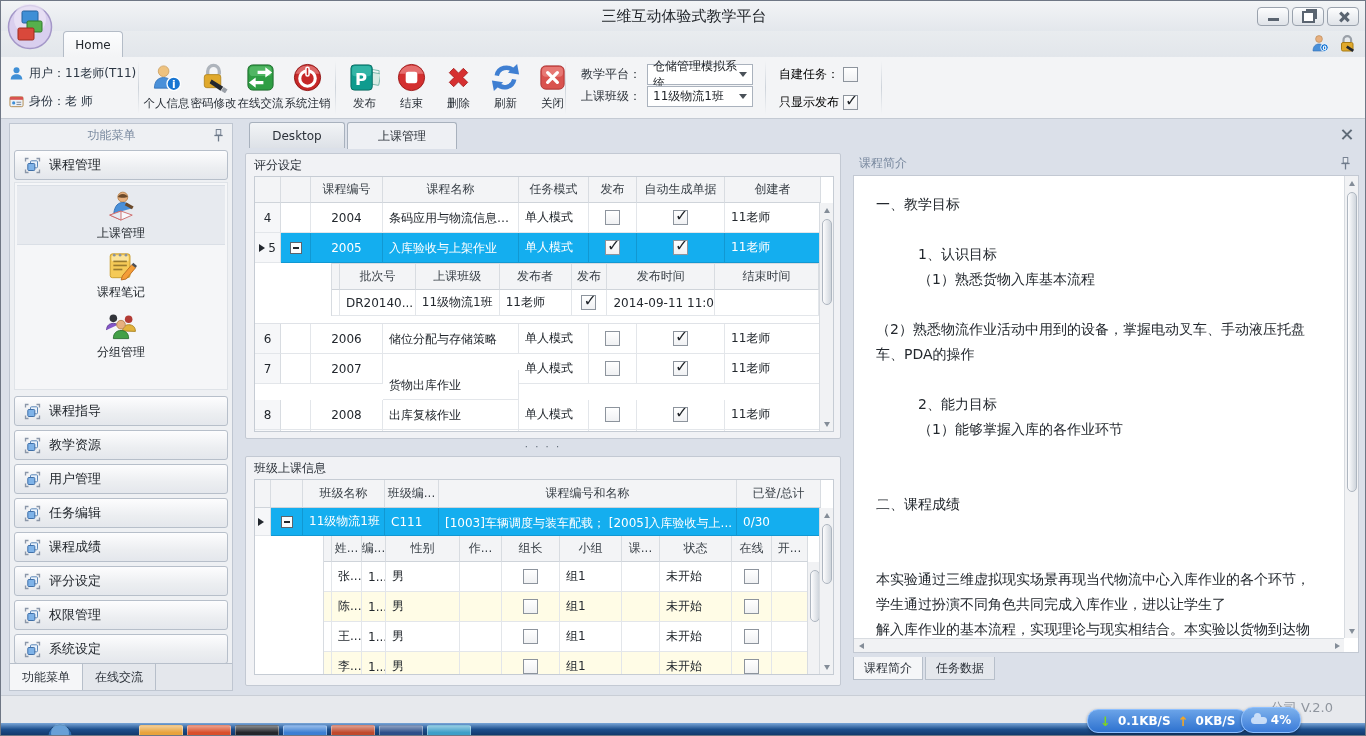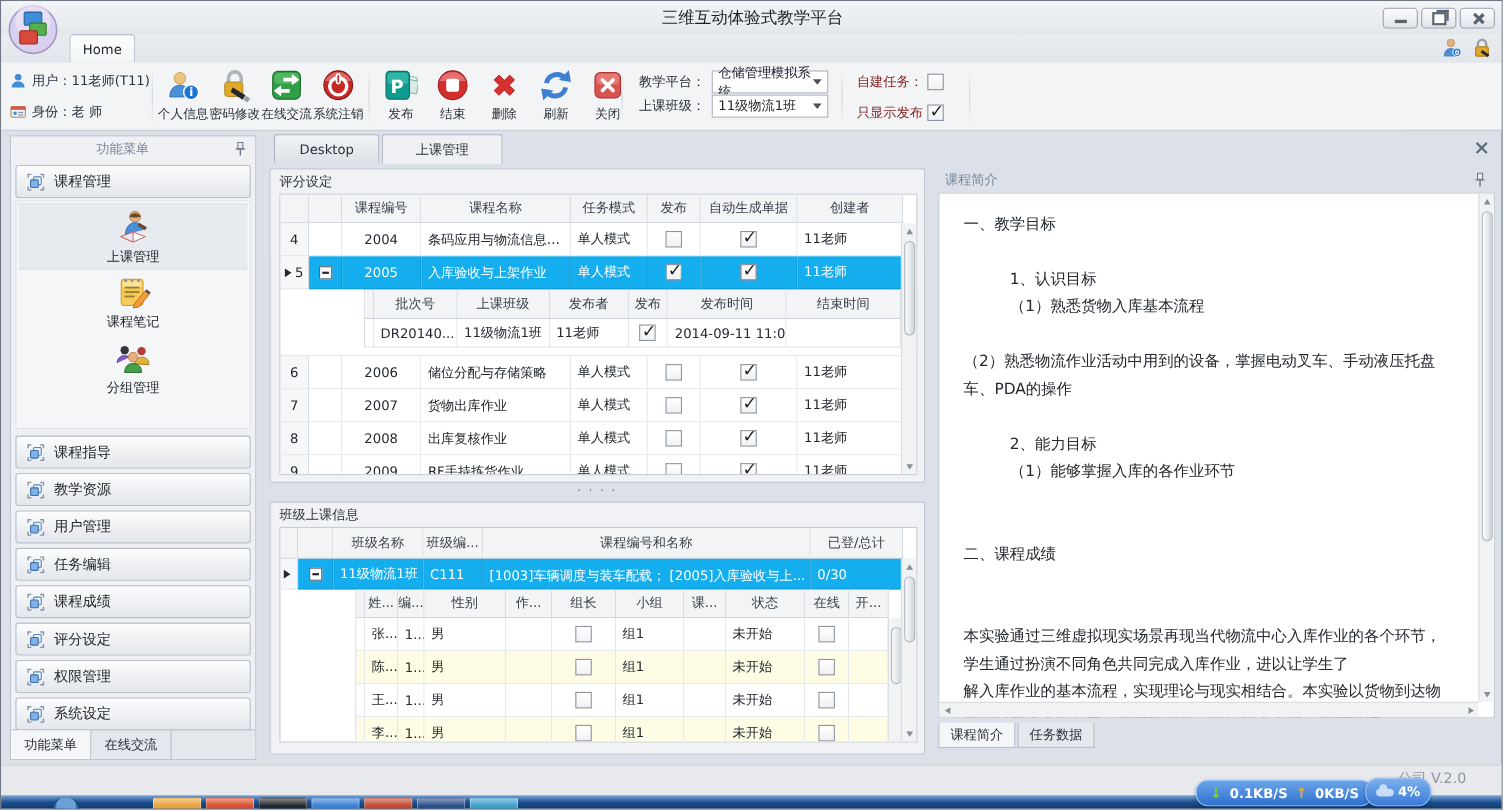--- a/index.html
+++ b/index.html
@@ -31,21 +31,21 @@
   .uline .icon{width:15px;height:15px;}
   .rgroup{position:absolute;top:2px;display:flex;}
   .rbtn{width:47px;height:58px;display:flex;flex-direction:column;align-items:center;justify-content:flex-start;border-radius:3px;cursor:default;}
   .rbtn .icon{width:31px;height:31px;margin-top:3px;}
   .rlabel{font-size:11.5px;color:#2a3038;margin-top:3px;white-space:nowrap;}
   .fieldrow{position:absolute;display:flex;align-items:center;font-size:12px;color:#2a3038;}
   .ddown{width:106px;height:21px;background:#fff;border:1px solid #aab2bd;display:flex;align-items:center;justify-content:space-between;padding:0 5px;box-sizing:border-box;font-size:12px;color:#1d2126;margin-left:6px;}
   .caret{width:0;height:0;border-left:4px solid transparent;border-right:4px solid transparent;border-top:5px solid #4a5158;}
   .cb{display:inline-block;width:15px;height:15px;background:linear-gradient(#fff,#f0f1f3);border:1px solid #8d949d;box-sizing:border-box;position:relative;vertical-align:middle;}
   .cb.checked::after{content:"✓";position:absolute;left:1px;top:-5px;font-size:16px;font-weight:bold;color:#1c2025;}
-  .checkrow{position:absolute;display:flex;align-items:center;gap:4px;font-size:12px;color:#7f1d1d;}
+  .checkrow{position:absolute;display:flex;align-items:center;gap:4px;font-size:12px;color:#000000;}
 
   
   .main{position:absolute;left:0;top:118px;width:1234px;height:576px;background:#dbe0e9;padding-left:39px;}
 
   
   .sidebar{position:absolute;left:8px;top:4px;width:224px;height:568px;background:#eef0f3;border:1px solid #bfc6d1;box-sizing:border-box;}
   .sbheader{position:absolute;left:0;top:0;right:0;height:22px;display:flex;align-items:center;}
   .sbheader .cap{flex:1;text-align:center;font-size:12px;color:#78889e;}
   .pin{width:11px;height:15px;margin-right:8px;}
   .sgroup{position:absolute;left:4px;width:214px;height:30px;border:1px solid #b7bfca;border-radius:3px;background:linear-gradient(#fdfdfe,#eceef1 60%,#e4e7ec);display:flex;align-items:center;gap:7px;padding-left:8px;box-sizing:border-box;font-size:13px;color:#23282e;}
@@ -582,21 +582,21 @@
                 <span class="cb checked"></span>
               </div>
               <div class="tcell l" style="width: 96px;">11老师</div>
             </div>
             <div class="trow">
               <div class="tcell rowhdr" style="width: 26px;">
                 <span>7</span>
               </div>
               <div class="tcell" style="width: 30px;"></div>
               <div class="tcell" style="width: 72px;">2007</div>
-              <div class="tcell l ell" style="width: 136px;">货物出库作业</div>
+              <div class="tcell l ell" style="width: 136px; margin-top: 16px;">货物出库作业</div>
               <div class="tcell l" style="width: 70px;">单人模式</div>
               <div class="tcell" style="width: 48px;">
                 <span class="cb"></span>
               </div>
               <div class="tcell" style="width: 88px;">
                 <span class="cb checked"></span>
               </div>
               <div class="tcell l" style="width: 96px;">11老师</div>
             </div>
             <div class="trow">

